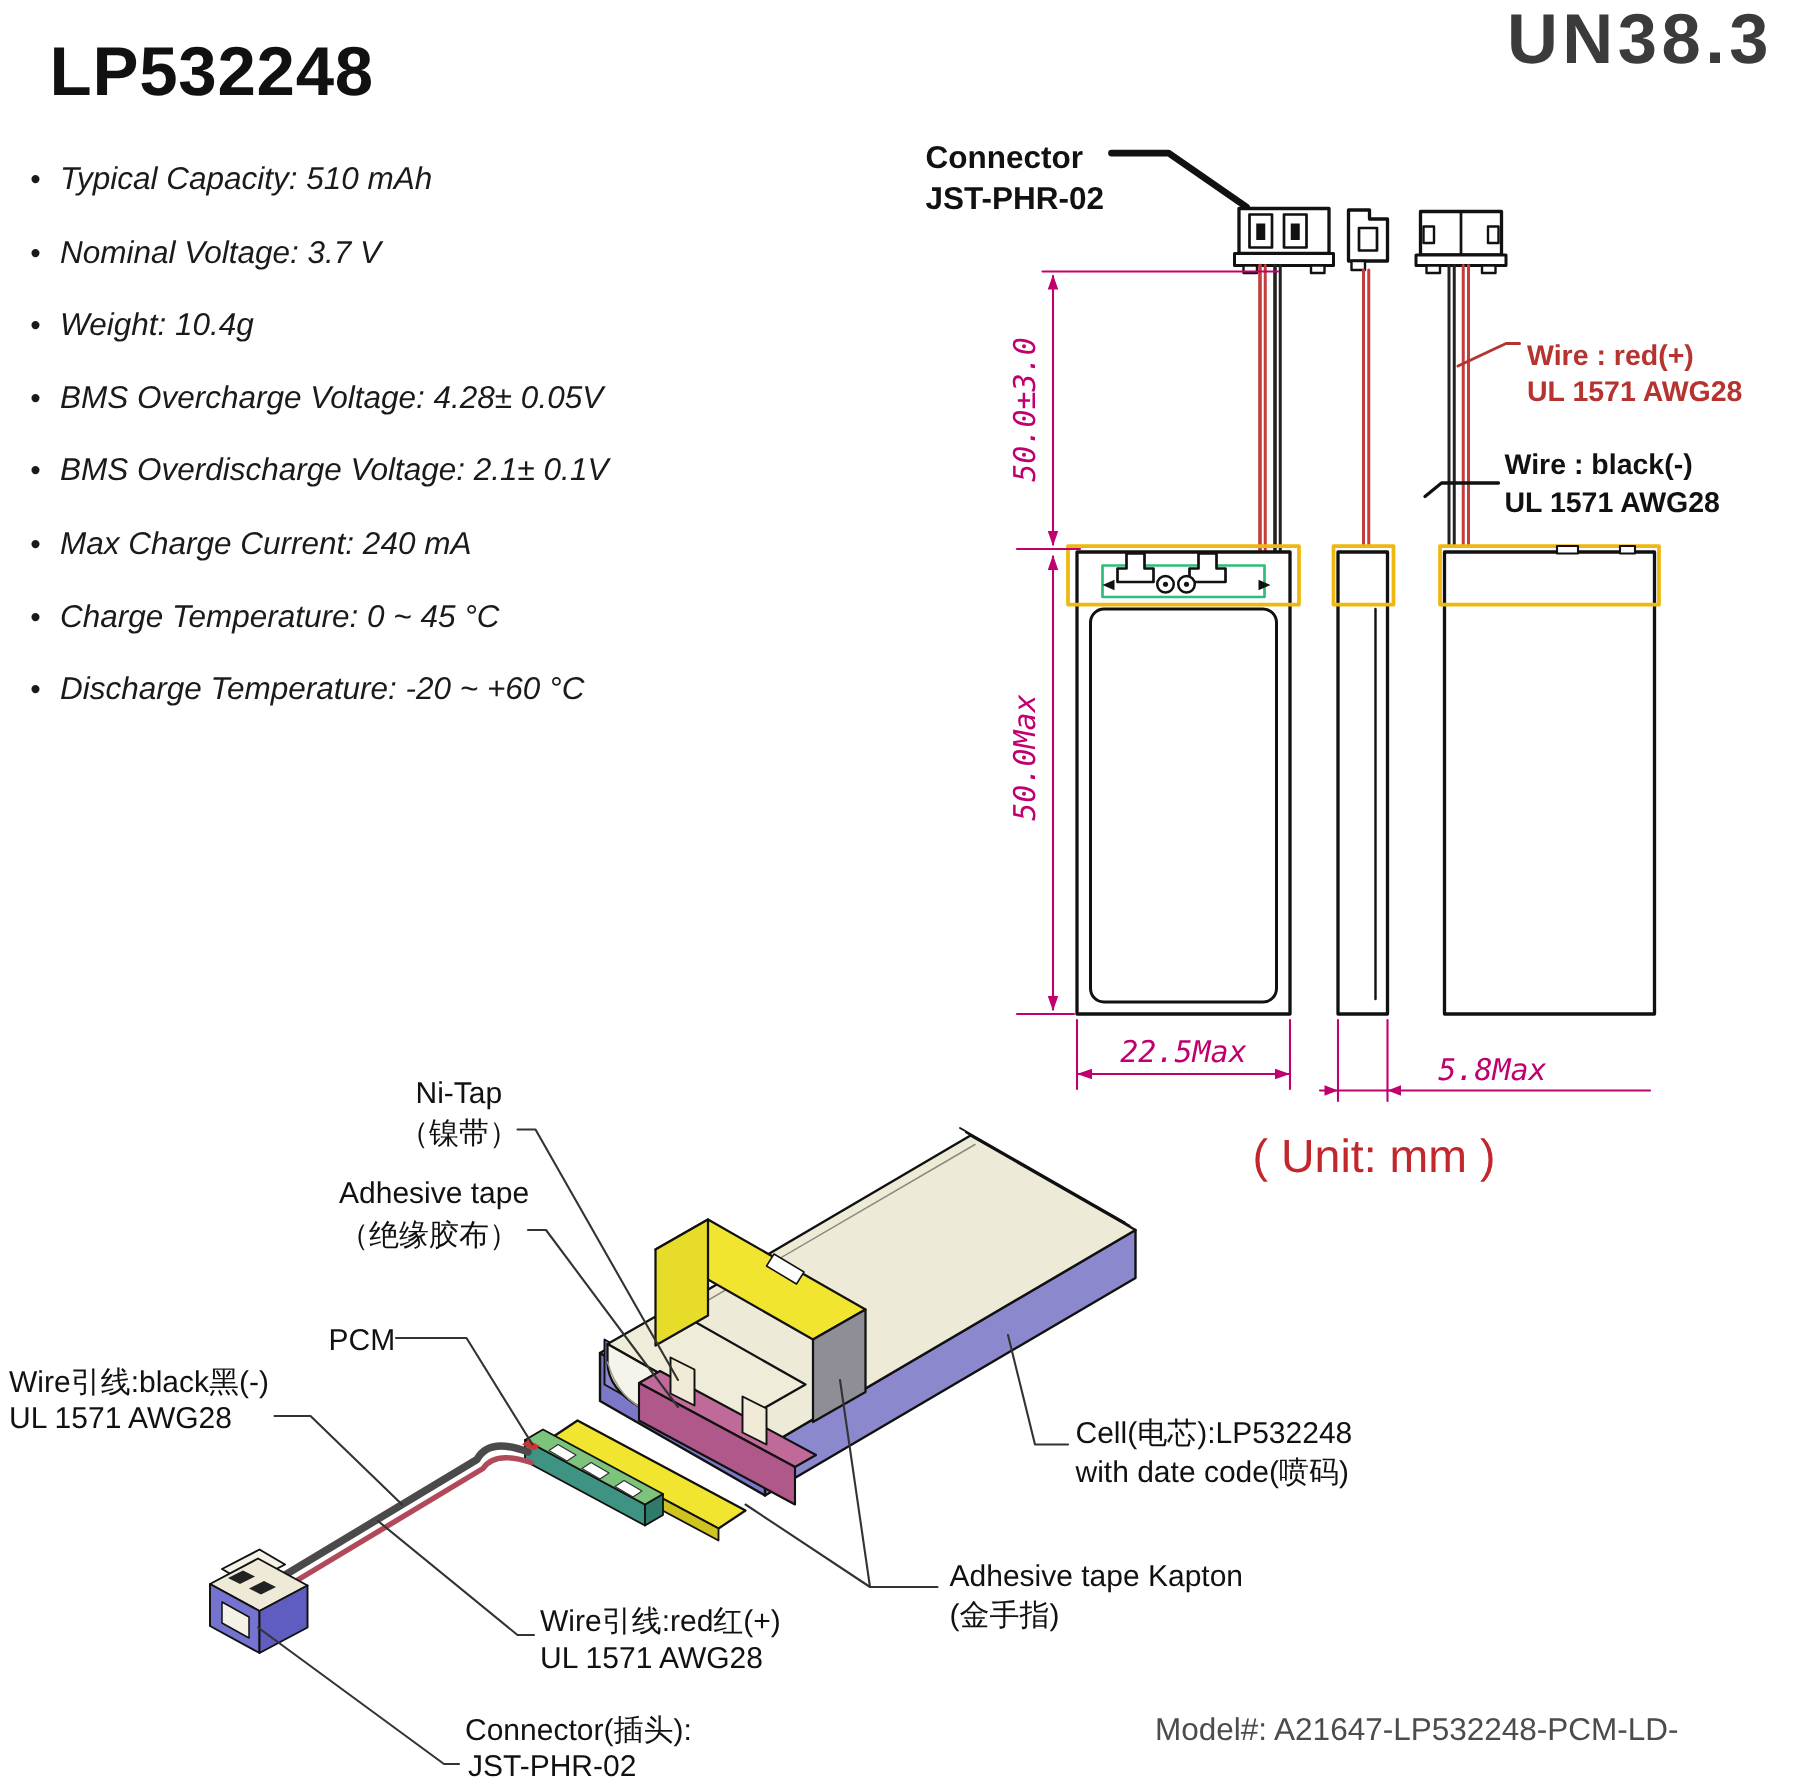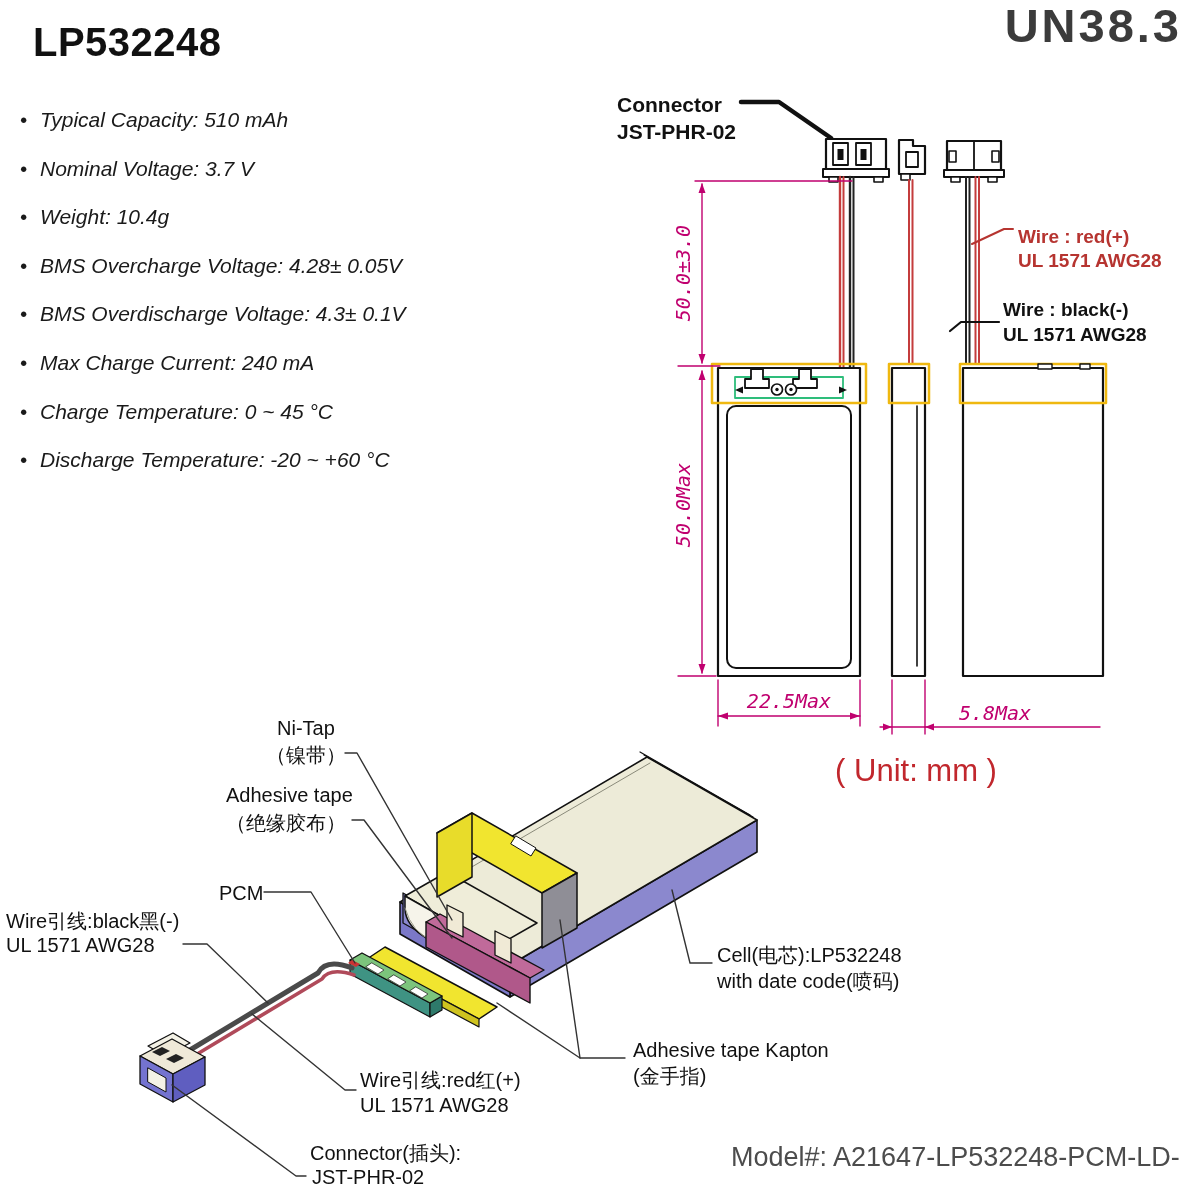--- a/index.html
+++ b/index.html
@@ -1,56 +1,56 @@
 <!DOCTYPE html>
 <html><head>
 <meta charset="utf-8">
 <style>
   html,body{margin:0;padding:0;}
   body{
     width:1200px;height:1186px;position:relative;background:#ffffff;
     font-family:"Liberation Sans", sans-serif;overflow:hidden;
   }
   .page-title{
-    position:absolute;left:33px;top:20px;font-size:40px;font-weight:700;
+    position:absolute;left:33px;top:20px;font-size:46px;font-weight:700;
     color:#111;letter-spacing:0.5px;
   }
   .cert-badge{
     position:absolute;right:18px;top:-2px;font-size:47px;font-weight:900;
     color:#3b3b3b;letter-spacing:3px;
   }
   ul.specs{
     position:absolute;left:18px;top:96px;margin:0;padding:0;list-style:none;width:590px;font-style:italic;
   }
   ul.specs li{
     font-size:21px;color:#1a1a1a;line-height:48.6px;padding-left:22px;position:relative;
     white-space:nowrap;
   }
   ul.specs li::before{
     content:"•";position:absolute;left:2px;top:0;font-size:20px;color:#1a1a1a;
   }
   .model-line{
-    position:absolute;left:731px;top:1142px;font-size:27px;color:#4c4c4c;white-space:nowrap;
+    position:absolute;left:770px;top:1142px;font-size:21px;color:#4c4c4c;white-space:nowrap;
   }
   svg text{font-family:"Liberation Sans", sans-serif;}
   svg text.dim{font-family:"DejaVu Sans Mono", monospace;font-style:italic;font-size:20px;}
   svg text.blabel{font-size:20px;fill:#111;}
 </style>
 </head>
 <body>
 
 <div class="page-title">LP532248</div>
 <div class="cert-badge">UN38.3</div>
 
 <ul class="specs">
   <li>Typical Capacity: 510 mAh</li>
   <li>Nominal Voltage: 3.7 V</li>
   <li>Weight: 10.4g</li>
   <li>BMS Overcharge Voltage: 4.28± 0.05V</li>
-  <li>BMS Overdischarge Voltage: 4.3± 0.1V</li>
+  <li>BMS Overdischarge Voltage: 2.1± 0.1V</li>
   <li>Max Charge Current: 240 mA</li>
   <li>Charge Temperature: 0 ~ 45 °C</li>
   <li>Discharge Temperature: -20 ~ +60 °C</li>
 </ul>
 
 <div class="model-line">Model#: A21647-LP532248-PCM-LD-</div>
 
 <svg width="1200" height="1186" viewBox="0 0 1200 1186" style="position:absolute;left:0;top:0;" xmlns="http://www.w3.org/2000/svg">
 
   <g fill="none" stroke-linecap="round" stroke-linejoin="round">

